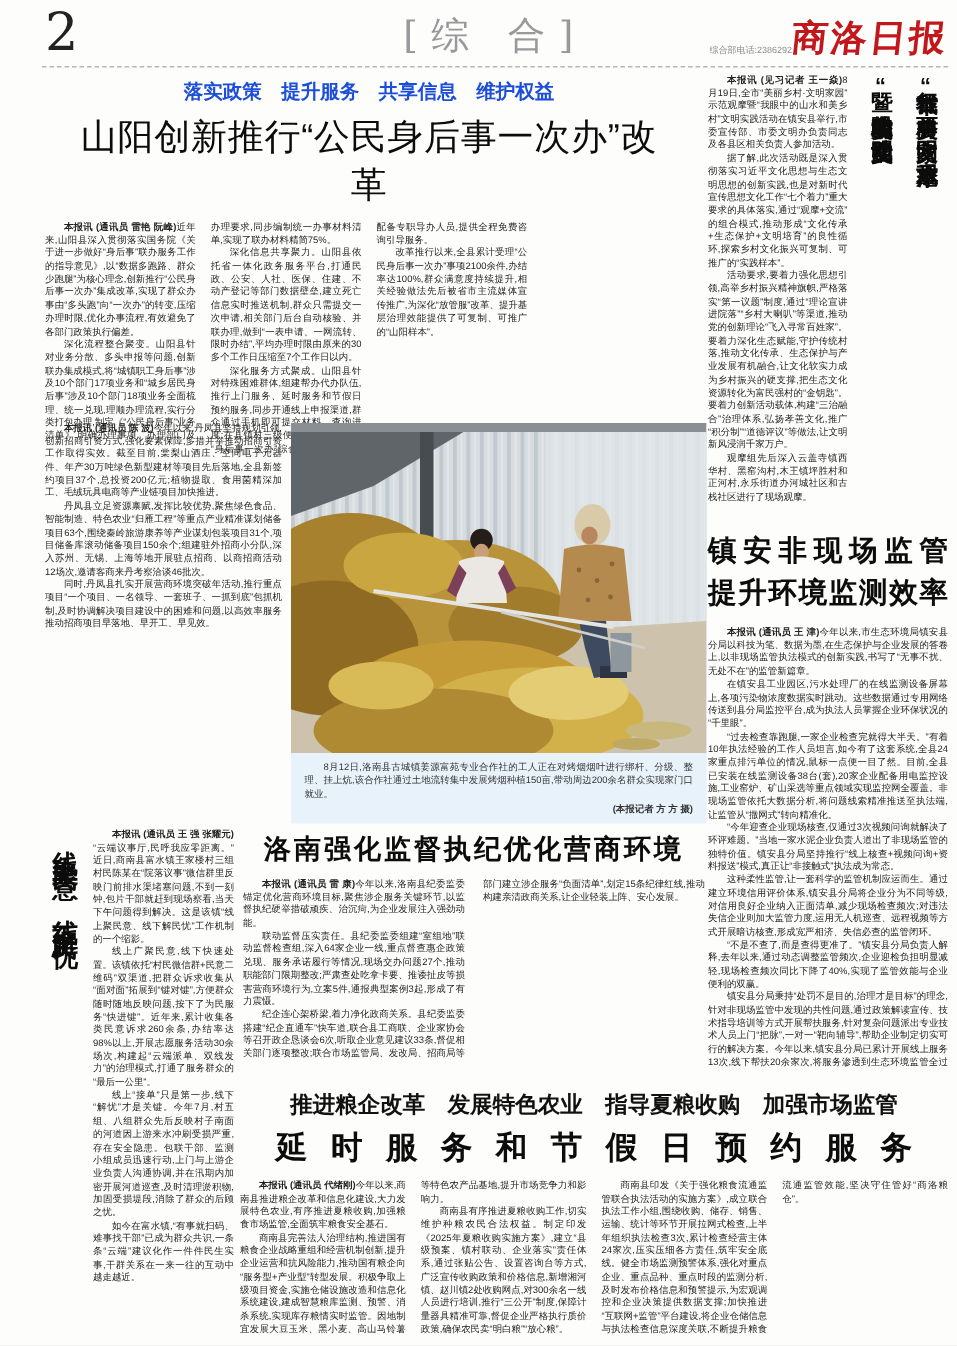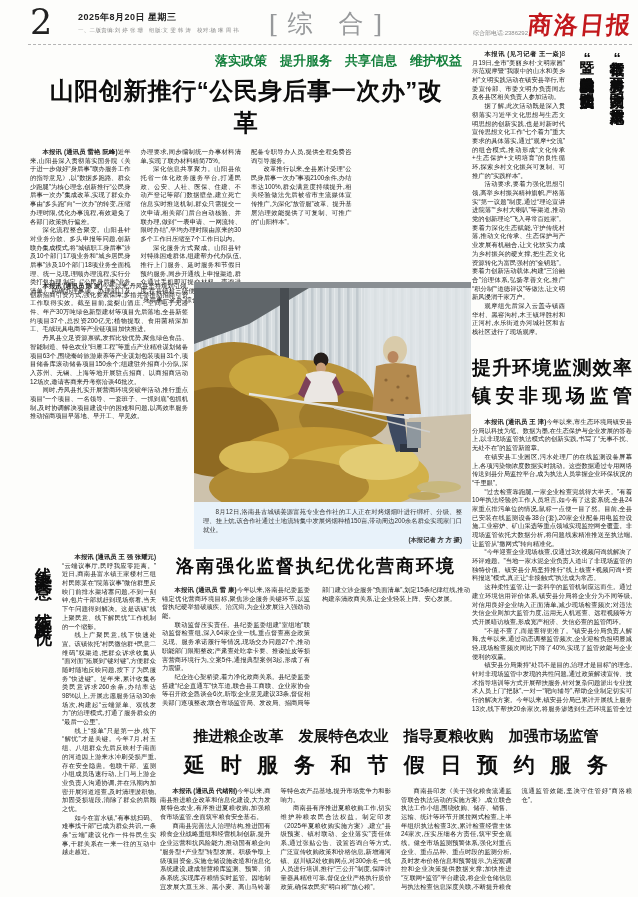--- a/index.html
+++ b/index.html
@@ -18,22 +18,22 @@
             transform:skewX(-6deg);letter-spacing:2px;font-family:"DejaVu Serif",serif;}
   
   .body-text{font-size:6.3px;line-height:1.38;color:#222;overflow:hidden;}
   .body-text p{margin:0;text-indent:2em;text-align:justify;}
   .byline{font-weight:bold;}
   .cols4{column-count:4;column-gap:10px;column-fill:auto;}
   .cols2{column-count:2;column-gap:12px;column-fill:auto;}
   .jline{text-align:justify;text-align-last:justify;}
   
   .art-lead{position:absolute;left:30px;top:52px;width:432px;}
-  .lead-kicker{text-align:right;font-weight:bold;font-size:13px;color:#15803d;}
-  .lead-head{margin:5px 16px 9px;text-align:center;font-size:24px;font-weight:bold;color:#0c0c0c;letter-spacing:.5px;}
+  .lead-kicker{text-align:center;font-weight:bold;font-size:13px;color:#1d4ed8;}
+  .lead-head{margin:5px 16px 9px;text-align:center;font-size:24px;font-weight:normal;color:#0c0c0c;letter-spacing:.5px;}
   .lead-body{height:158px;}
   
   .art-gm{position:absolute;left:472px;top:50px;width:160px;height:298px;display:flex;}
   .gm-body{flex:1;padding-right:5px;}
   .gm-title{writing-mode:vertical-rl;text-orientation:upright;font-weight:bold;font-size:14.5px;
             color:#0c0c0c;line-height:30px;width:62px;}
   
   .art-za{position:absolute;left:472px;top:354px;width:160px;}
   .za-head{font-size:19px;font-weight:bold;color:#0c0c0c;line-height:1.45;margin-bottom:9px;}
   .za-body{height:294px;}
@@ -63,24 +63,20 @@
   .sn-head{width:424px;margin:5px auto 8px;font-size:21px;font-weight:bold;color:#0c0c0c;}
   .sn-body{height:112px;}
 </style>
 </head>
 <body>
 
 <div class="page">
 
   <div class="hdr">
     <div class="pagenum">2</div>
-    <div class="dateblock">
-      <div class="date">2025年8月20日 星期三</div>
-      <div class="credits">一、二版责编:刘 婷 张 珊　组版:文 雯 韩 涛　校对:杨 琳 周 祎</div>
-    </div>
     <div class="section">[综 合]</div>
     <div class="phone">综合部电话:2386292</div>
     <div class="masthead">商洛日报</div>
   </div>
 
   <section class="art-lead">
     <div class="lead-kicker">落实政策　提升服务　共享信息　维护权益</div>
     <h1 class="lead-head">山阳创新推行“公民身后事一次办”改革</h1>
     <div class="lead-body body-text cols4">
       <p class="lede"><b class="byline">本报讯 (通讯员 雷艳 阮峰)</b><span>近年来,山阳县深入贯彻落实国务院《关于进一步做好“身后事”联办服务工作的指导意见》,以“数据多跑路、群众少跑腿”为核心理念,创新推行“公民身后事一次办”集成改革,实现了群众办事由“多头跑”向“一次办”的转变,压缩办理时限,优化办事流程,有效避免了各部门政策执行偏差。</span></p>
@@ -99,22 +95,22 @@
         <p>观摩组先后深入云盖寺镇西华村、黑窑沟村,木王镇坪胜村和正河村,永乐街道办河城社区和古栈社区进行了现场观摩。</p>
       </div>
     <div class="gm-title">
       <div>我市举行“美丽乡村·文明家园”示范观摩</div>
       <div>暨“我眼中的山水和美乡村”文明实践活动</div>
     </div>
   </section>
 
   <section class="art-za">
     <div class="za-head">
+      <div class="jline">镇安非现场监管</div>
       <div class="jline">提升环境监测效率</div>
-      <div class="jline">镇安非现场监管</div>
     </div>
     <div class="za-body body-text">
       <p class="lede"><b class="byline">本报讯 (通讯员 王 津)</b><span>今年以来,市生态环境局镇安县分局以科技为笔、数据为墨,在生态保护与企业发展的答卷上,以非现场监管执法模式的创新实践,书写了“无事不扰、无处不在”的监管新篇章。</span></p>
     <p>在镇安县工业园区,污水处理厂的在线监测设备屏幕上,各项污染物浓度数据实时跳动。这些数据通过专用网络传送到县分局监控平台,成为执法人员掌握企业环保状况的“千里眼”。</p>
         <p>“过去检查靠跑腿,一家企业检查完就得大半天。”有着10年执法经验的工作人员坦言,如今有了这套系统,全县24家重点排污单位的情况,鼠标一点便一目了然。目前,全县已安装在线监测设备38台(套),20家企业配备用电监控设施,工业窑炉、矿山采选等重点领域实现监控网全覆盖。非现场监管依托大数据分析,将问题线索精准推送至执法端,让监管从“撒网式”转向精准化。</p>
         <p>“今年迎查企业现场核查,仅通过3次视频问询就解决了环评难题。”当地一家水泥企业负责人道出了非现场监管的独特价值。镇安县分局坚持推行“线上核查+视频问询+资料报送”模式,真正让“非接触式”执法成为常态。</p>
         <p>这种柔性监管,让一套科学的监管机制应运而生。通过建立环境信用评价体系,镇安县分局将企业分为不同等级,对信用良好企业纳入正面清单,减少现场检查频次;对违法失信企业则加大监管力度,运用无人机巡查、远程视频等方式开展暗访核查,形成宽严相济、失信必查的监管闭环。</p>
         <p>“不是不查了,而是查得更准了。”镇安县分局负责人解释,去年以来,通过动态调整监管频次,企业迎检负担明显减轻,现场检查频次同比下降了40%,实现了监管效能与企业便利的双赢。</p>
         <p>镇安县分局秉持“处罚不是目的,治理才是目标”的理念,针对非现场监管中发现的共性问题,通过政策解读宣传、技术指导培训等方式开展帮扶服务,针对复杂问题派出专业技术人员上门“把脉”,一对一“靶向辅导”,帮助企业制定切实可行的解决方案。今年以来,镇安县分局已累计开展线上服务13次,线下帮扶20余家次,将服务渗透到生态环境监管全过程,持续擦亮绿色发展底色。</p>
       </div>

